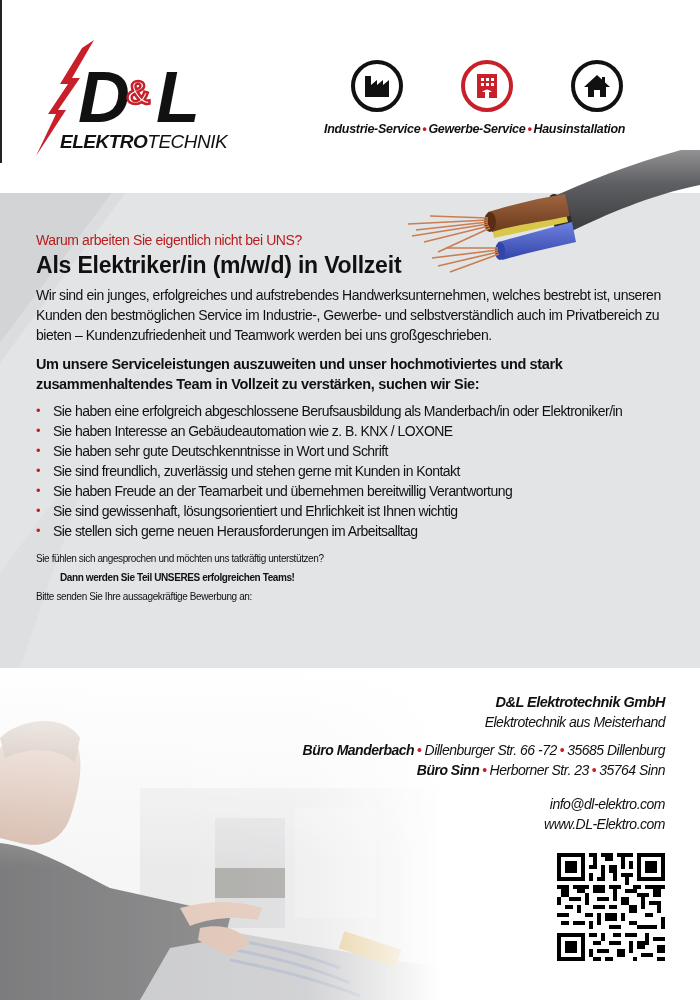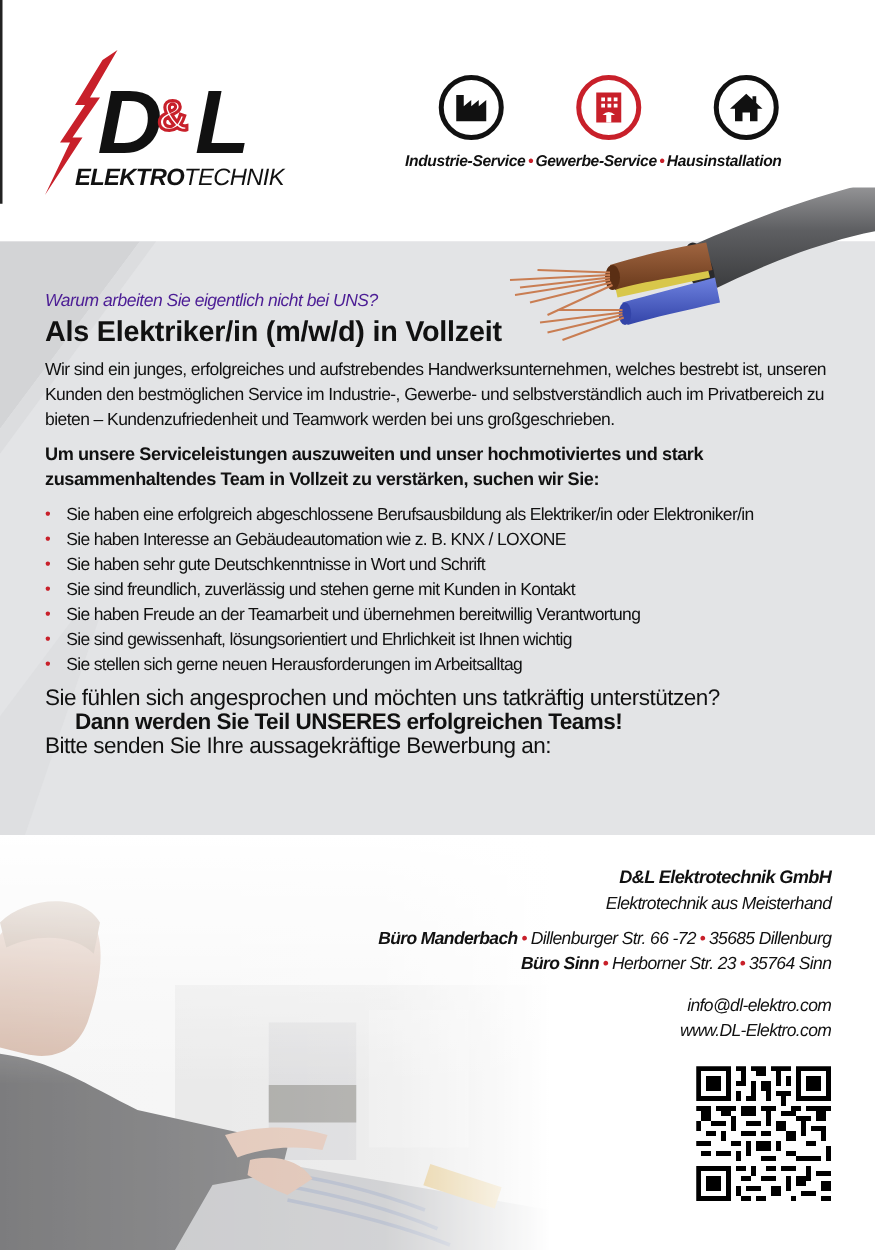--- a/index.html
+++ b/index.html
@@ -26,28 +26,28 @@
   .service-labels .dot { color: #c8202a; margin: 0 2px; }
 
   
   .band { position: absolute; left: 0; top: 193px; width: 700px; height: 475px; background: #e3e4e6; overflow: hidden; }
   .band-shade { position: absolute; left: 0; top: 0; width: 700px; height: 475px; }
 
   
   .cable { position: absolute; left: 390px; top: 150px; width: 310px; height: 135px; }
 
   .content { position: absolute; left: 36px; top: 232px; width: 640px; }
-  .intro-question { font-size: 14px; letter-spacing: -0.4px; color: #4c1d95; font-style: italic; }
+  .intro-question { font-size: 14px; letter-spacing: -0.4px; color: #b91c1c; }
   .job-title { font-size: 23px; font-weight: bold; margin-top: 4px; letter-spacing: -0.2px; }
   .description { font-size: 14px; line-height: 20px; margin-top: 6px; letter-spacing: -0.45px; width: 640px; }
   .lead { font-size: 14.5px; font-weight: bold; line-height: 20px; margin-top: 9px; letter-spacing: -0.35px; }
   .requirements { list-style: none; margin-top: 7px; }
   .requirements li { font-size: 14px; line-height: 20px; letter-spacing: -0.55px; position: relative; padding-left: 17px; }
   .requirements li .bullet { position: absolute; left: 0; top: 0; color: #c8202a; font-size: 13px; }
-  .closing { margin-top: 8px; font-size: 18px; line-height: 19px; letter-spacing: -0.4px; }
+  .closing { margin-top: 8px; font-size: 10px; line-height: 19px; letter-spacing: -0.4px; }
   .closing .strong { font-weight: bold; padding-left: 24px; }
 
   
   .photo { position: absolute; left: 0; top: 668px; width: 440px; height: 332px; overflow: hidden; }
 
   
   .contact { position: absolute; right: 35px; top: 692px; text-align: right; font-style: italic; font-size: 14px; letter-spacing: -0.5px; color: #111; }
   .company-name { font-weight: bold; font-size: 14.5px; line-height: 20px; }
   .tagline { line-height: 20px; }
   .offices { margin-top: 8px; }
@@ -155,21 +155,21 @@
       <path d="M108,98 L56,98"></path>
   </g>
 </svg>
 
 <div class="content">
   <p class="intro-question">Warum arbeiten Sie eigentlich nicht bei UNS?</p>
   <h1 class="job-title">Als Elektriker/in (m/w/d) in Vollzeit</h1>
   <p class="description">Wir sind ein junges, erfolgreiches und aufstrebendes Handwerksunternehmen, welches bestrebt ist, unseren Kunden den bestmöglichen Service im Industrie-, Gewerbe- und selbstverständlich auch im Privatbereich zu bieten – Kundenzufriedenheit und Teamwork werden bei uns großgeschrieben.</p>
   <p class="lead">Um unsere Serviceleistungen auszuweiten und unser hochmotiviertes und stark zusammenhaltendes Team in Vollzeit zu verstärken, suchen wir Sie:</p>
   <ul class="requirements">
-    <li><span class="bullet">•</span><span>Sie haben eine erfolgreich abgeschlossene Berufsausbildung als Elektriker/in oder Elektroniker/in</span></li>
+    <li><span class="bullet">•</span><span>Sie haben eine erfolgreich abgeschlossene Berufsausbildung als Manderbach/in oder Elektroniker/in</span></li>
     <li><span class="bullet">•</span><span>Sie haben Interesse an Gebäudeautomation wie z. B. KNX / LOXONE</span></li>
     <li><span class="bullet">•</span><span>Sie haben sehr gute Deutschkenntnisse in Wort und Schrift</span></li>
     <li><span class="bullet">•</span><span>Sie sind freundlich, zuverlässig und stehen gerne mit Kunden in Kontakt</span></li>
     <li><span class="bullet">•</span><span>Sie haben Freude an der Teamarbeit und übernehmen bereitwillig Verantwortung</span></li>
     <li><span class="bullet">•</span><span>Sie sind gewissenhaft, lösungsorientiert und Ehrlichkeit ist Ihnen wichtig</span></li>
     <li><span class="bullet">•</span><span>Sie stellen sich gerne neuen Herausforderungen im Arbeitsalltag</span></li>
   </ul>
   <div class="closing">
     <p>Sie fühlen sich angesprochen und möchten uns tatkräftig unterstützen?</p>
     <p class="strong">Dann werden Sie Teil UNSERES erfolgreichen Teams!</p>

